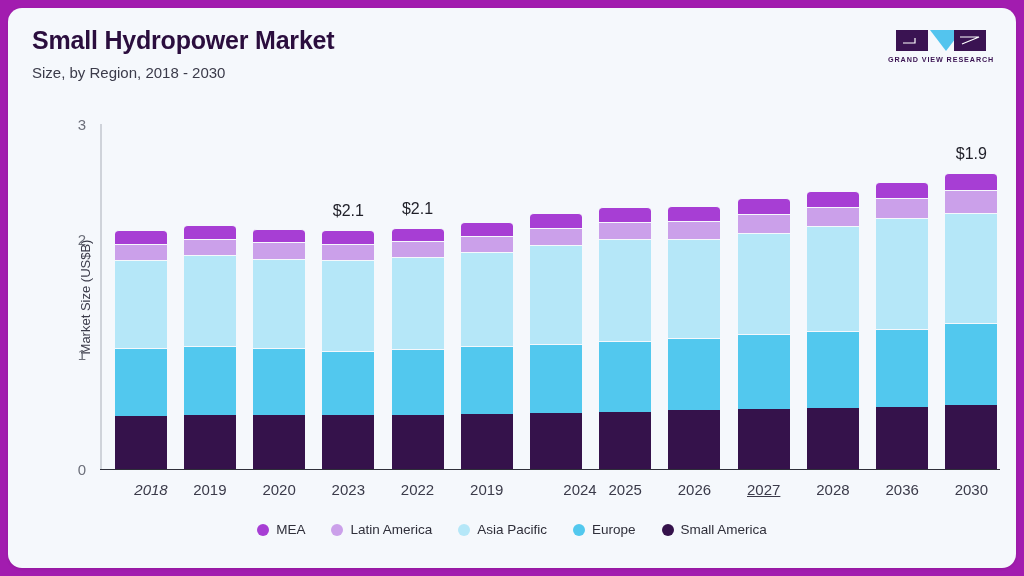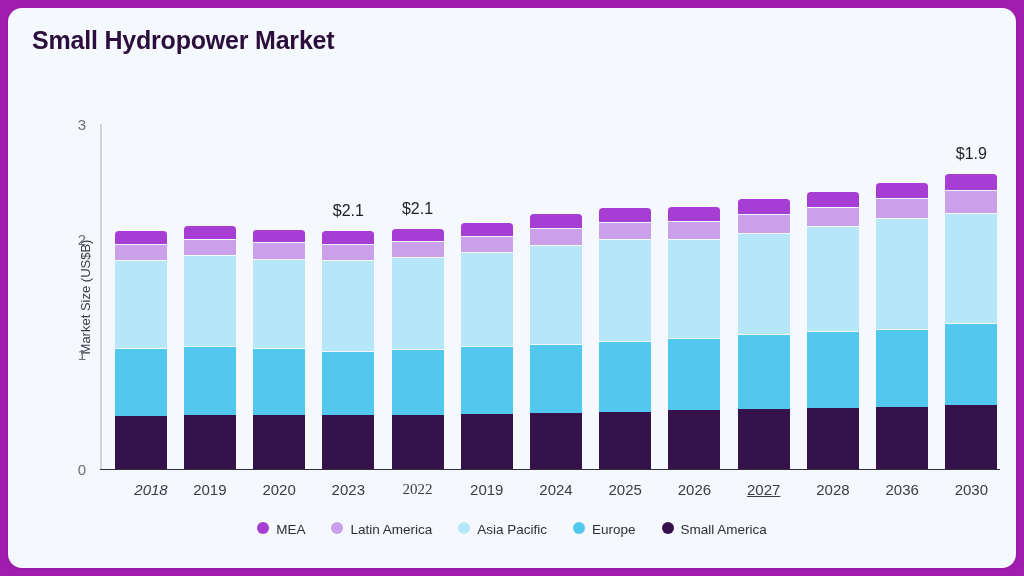--- a/index.html
+++ b/index.html
@@ -176,20 +176,21 @@
     left: 0;
     right: 0;
     top: 514px;
     display: flex;
     justify-content: center;
     align-items: center;
     gap: 26px;
   }
   .legend-item {
     display: flex;
+    align-items: center;
     gap: 7px;
   }
   .legend-dot {
     width: 12px;
     height: 12px;
     border-radius: 50%;
     flex: none;
   }
   .legend-text {
     font-size: 13.5px;
@@ -197,21 +198,38 @@
     white-space: nowrap;
   }
 </style>
 </head>
 <body>
 
 <div id="root">
   <div id="card">
 
     <div id="title">Small Hydropower Market</div>
-
+    <div id="subtitle">Size, by Region, 2018 - 2030</div>
+
+    <div id="logo">
+      <div id="logo-mark">
+        <div class="logo-sq" id="logo-sq-left">
+          <svg width="32" height="21" viewBox="0 0 32 21">
+            <path d="M7 13 H19 V8" fill="none" stroke="#ffffff" stroke-width="1.2"></path>
+          </svg>
+        </div>
+        <div id="logo-tri"></div>
+        <div class="logo-sq" id="logo-sq-right">
+          <svg width="32" height="21" viewBox="0 0 32 21">
+            <path d="M6 7 H25 L8 14" fill="none" stroke="#ffffff" stroke-width="1.2"></path>
+          </svg>
+        </div>
+      </div>
+      <div id="logo-text">GRAND VIEW RESEARCH</div>
+    </div>
 
     <div id="plot">
       <div id="y-axis-line"></div>
       <div id="x-axis-line"></div>
       <div id="ylabel">Market Size (US$B)</div>
       <div id="yticks">
           <div class="ytick" style="top: 345px;">0</div>
           <div class="ytick" style="top: 230px;">1</div>
           <div class="ytick" style="top: 115px;">2</div>
           <div class="ytick" style="top: 0px;">3</div>
@@ -310,23 +328,23 @@
             <div class="seg" style="height: 23px; background: rgb(203, 160, 234);"></div>
             <div class="seg seg-top" style="height: 16.1px; background: rgb(167, 62, 212);"></div>
           </div>
           <div class="bar-label" style="left: 871.385px; top: 21.45px;">$1.9</div>
         </div>
       <div id="xticks">
           <div class="xtick" style="left: 51px; font-style: italic;">2018</div>
           <div class="xtick" style="left: 109.846px;">2019</div>
           <div class="xtick" style="left: 179.077px;">2020</div>
           <div class="xtick" style="left: 248.308px;">2023</div>
-          <div class="xtick" style="left: 317.538px; font-family: Liberation Serif, serif;">2022</div>
+          <div class="xtick" style="left: 317.538px;">2022</div>
           <div class="xtick" style="left: 386.769px;">2019</div>
-          <div class="xtick" style="left: 456px;">2024</div>
+          <div class="xtick" style="left: 480px;">2024</div>
           <div class="xtick" style="left: 525.231px;">2025</div>
           <div class="xtick" style="left: 594.462px;">2026</div>
           <div class="xtick" style="left: 663.692px; text-decoration: underline;">2027</div>
           <div class="xtick" style="left: 732.923px;">2028</div>
           <div class="xtick" style="left: 802.154px;">2036</div>
           <div class="xtick" style="left: 871.385px;">2030</div>
         </div>
     </div>
 
     <div id="legend">

